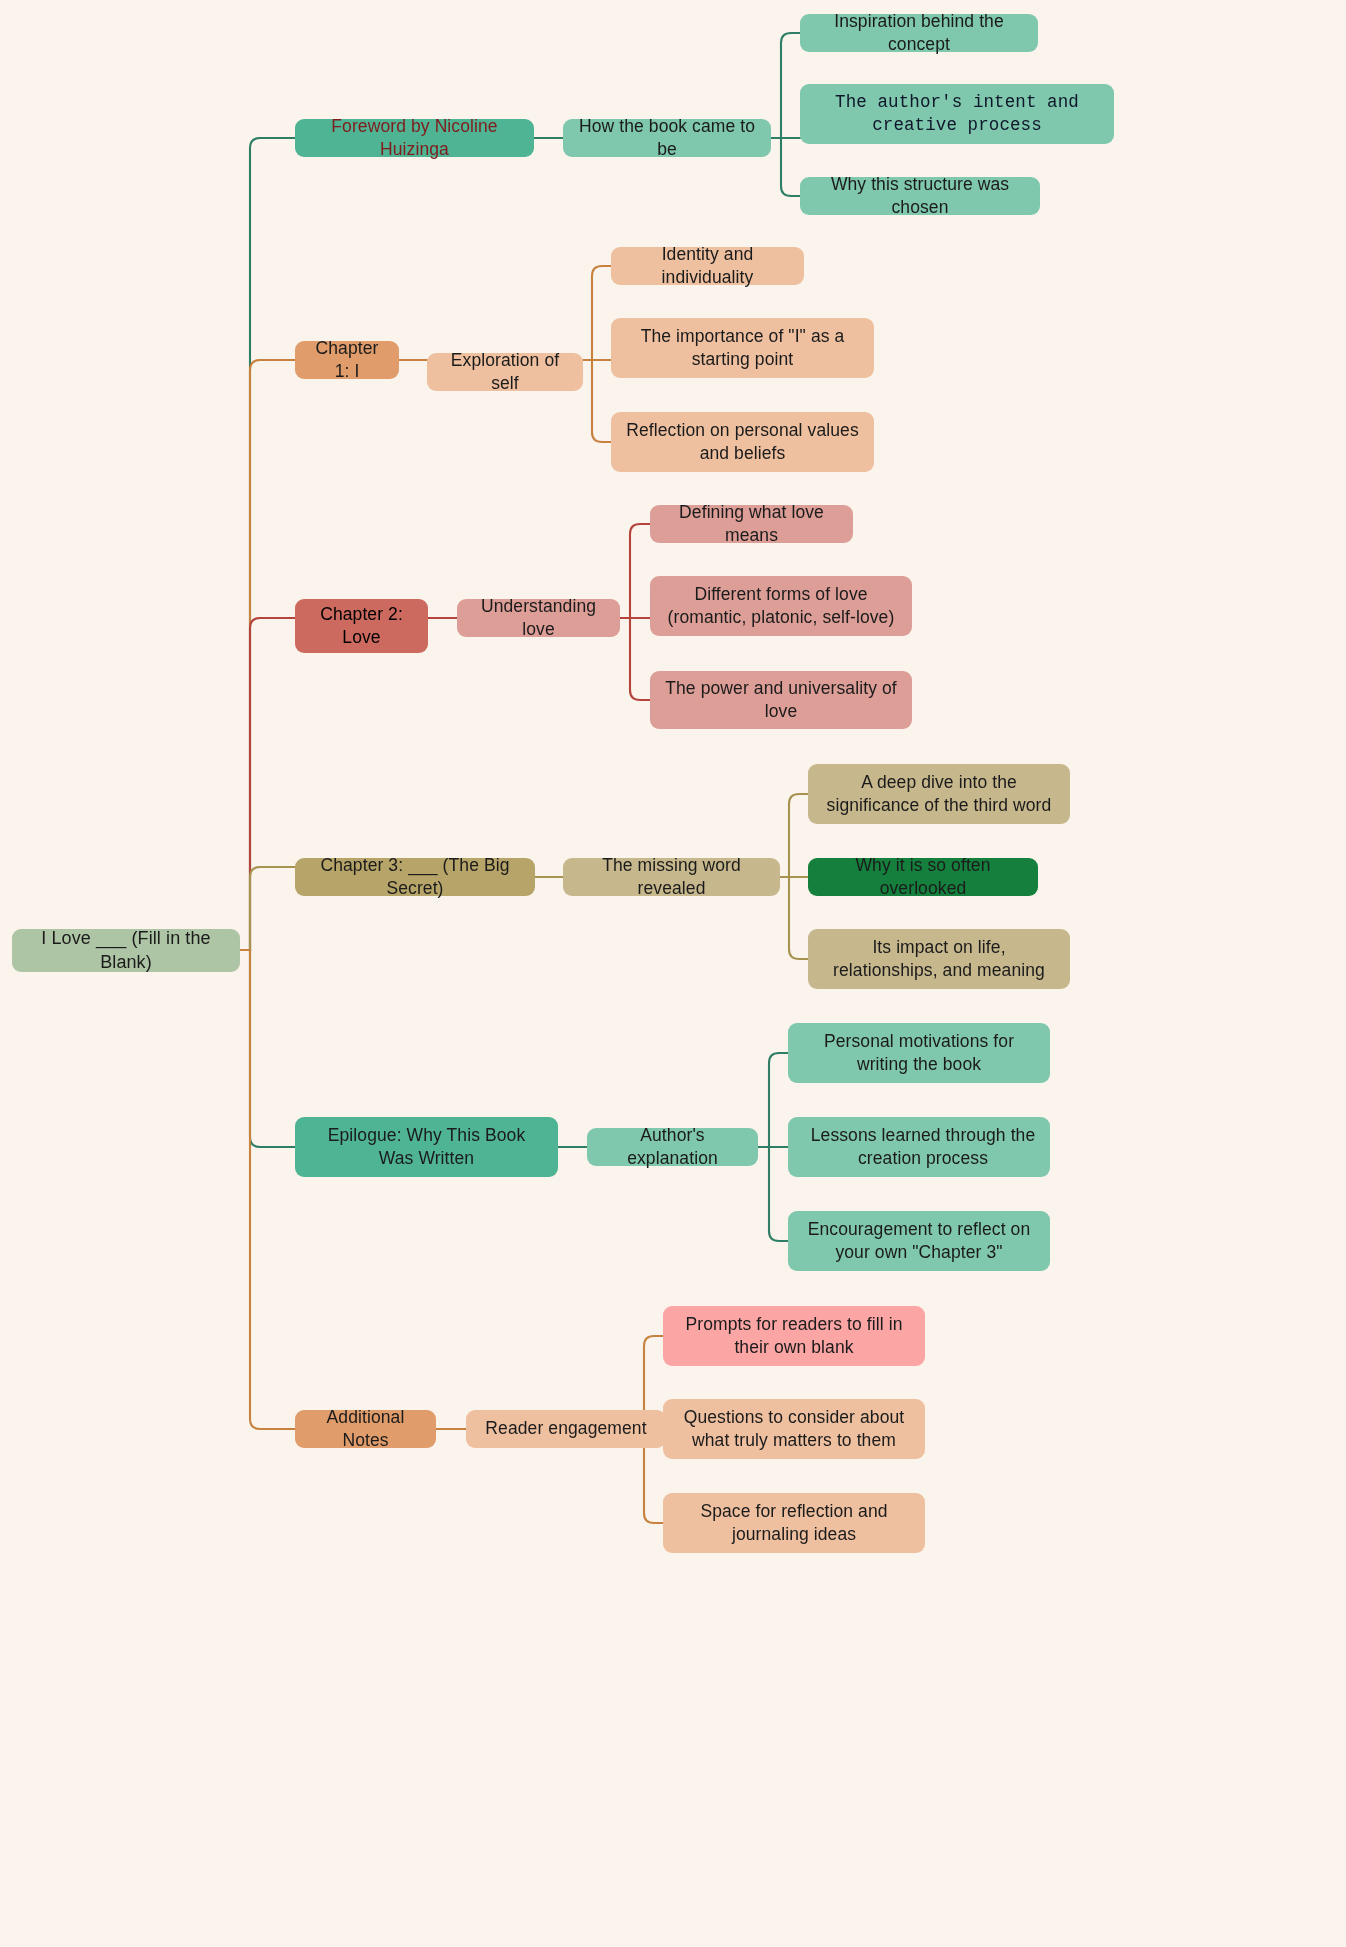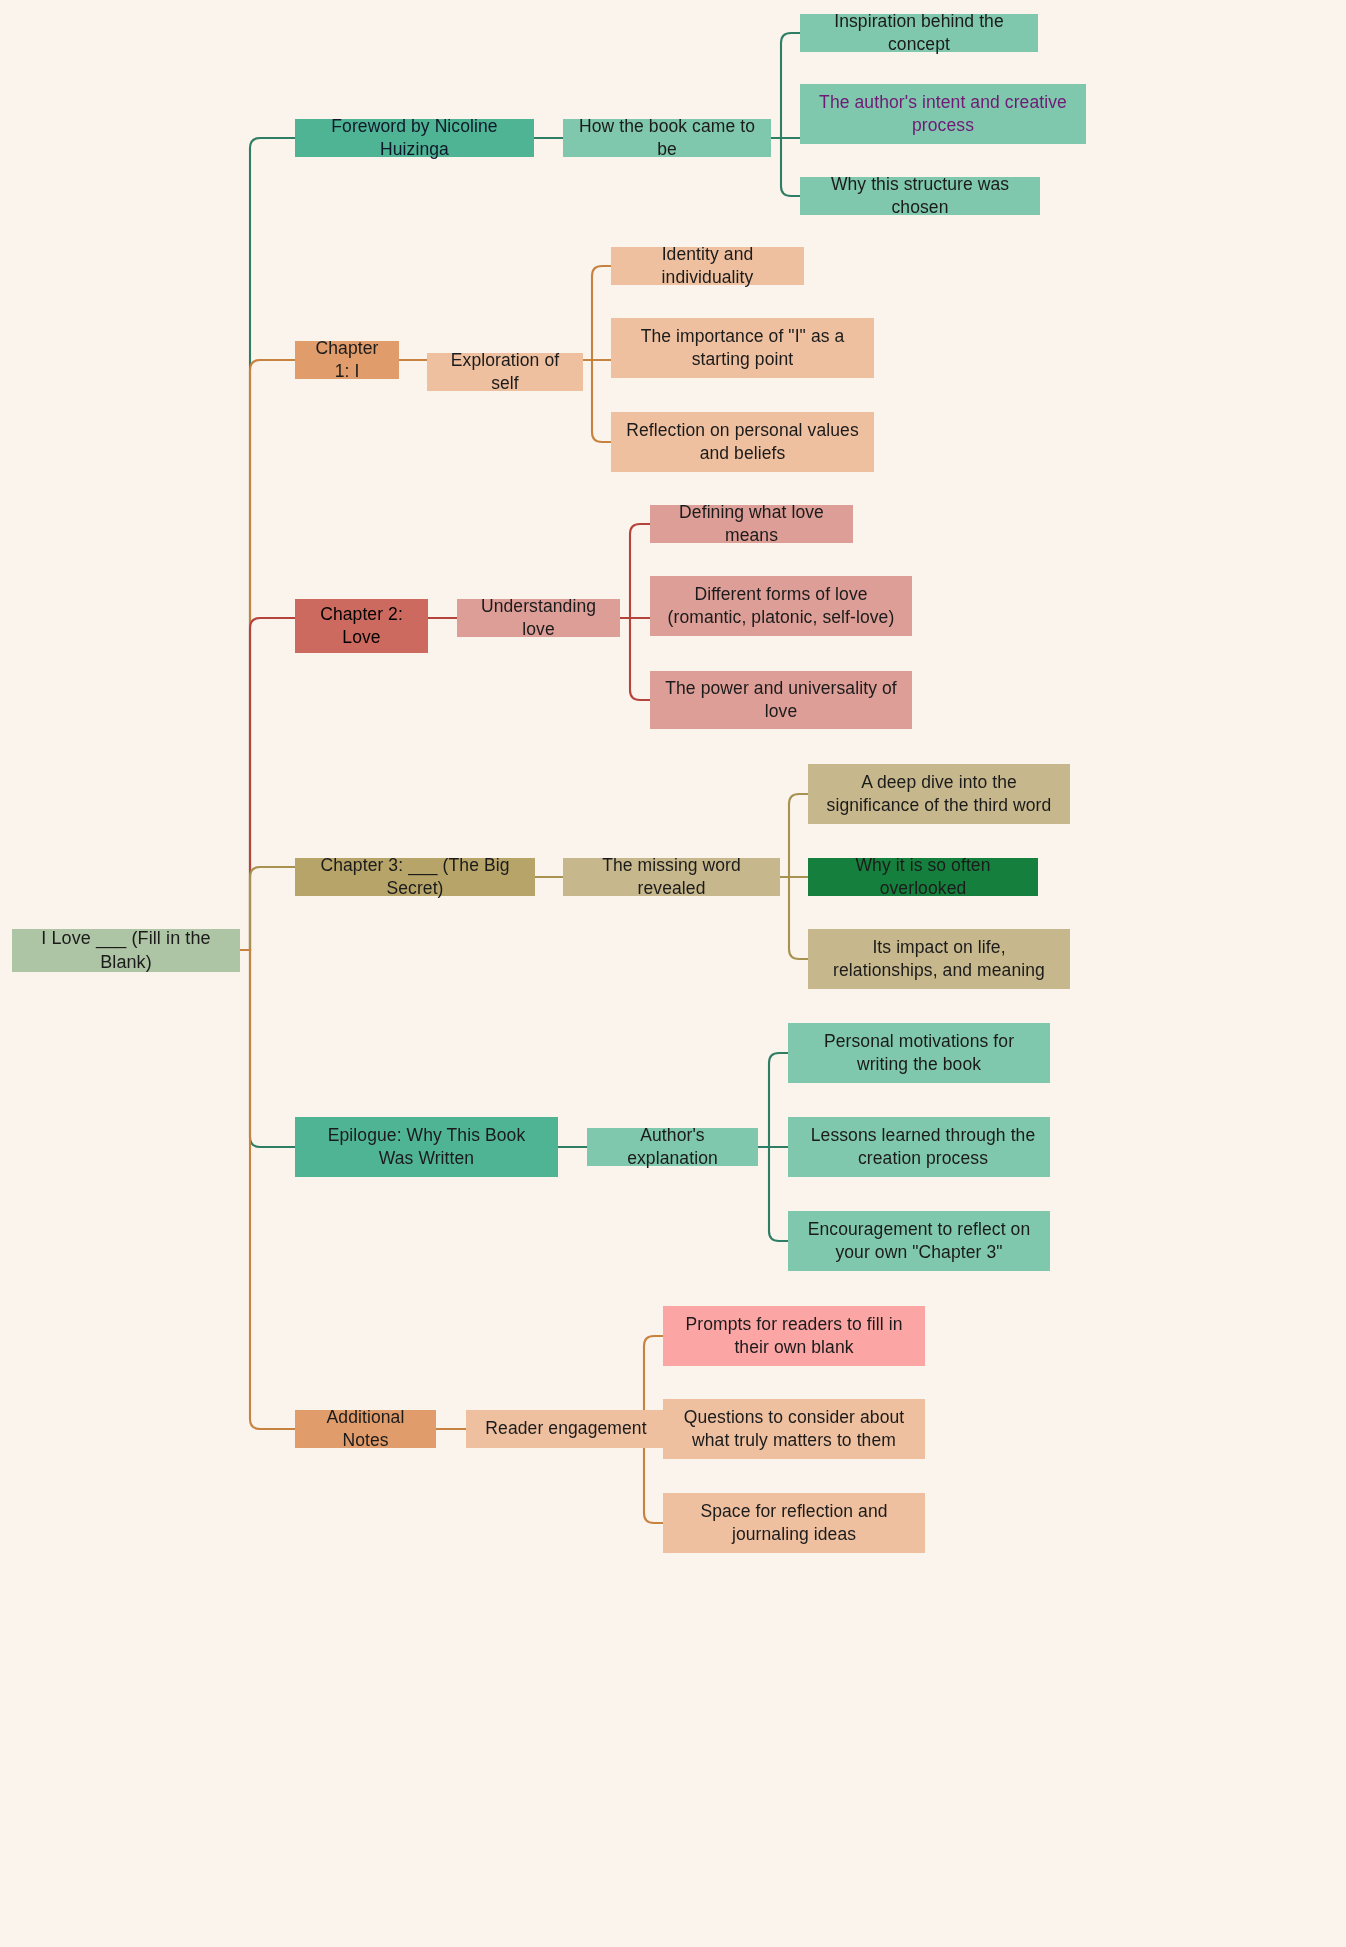--- a/index.html
+++ b/index.html
@@ -23,21 +23,21 @@
   #edges {
     position: absolute;
     left: 0; top: 0;
     width: 1346px;
     height: 1947px;
     pointer-events: none;
   }
   .node {
     position: absolute;
     box-sizing: border-box;
-    border-radius: 0;
+    border-radius: 9px;
     display: flex;
     align-items: center;
     justify-content: center;
     text-align: center;
     font-size: 17.5px;
     line-height: 1.32;
     color: #1b1b1b;
     padding: 6px 14px;
     letter-spacing: 0.1px;
   }
@@ -97,30 +97,30 @@
       <path d="M632 1429 H644" stroke="#c8823f"></path>
       <path d="M644 1429 V1346 Q644 1336 654 1336 H663" stroke="#c8823f"></path>
       <path d="M644 1429 H663" stroke="#c8823f"></path>
       <path d="M644 1429 V1513 Q644 1523 654 1523 H663" stroke="#c8823f"></path>
 
     </g>
   </svg>
 <div class="node level0" style="left: 12px; top: 929px; width: 228px; height: 43px; background: rgb(174, 197, 165); color: rgb(27, 27, 27);">
       <span>I Love ___ (Fill in the Blank)</span>
     </div>
-    <div class="node level1" style="left: 295px; top: 119px; width: 239px; height: 38px; background: rgb(79, 180, 148); color: #0f172a; text-align: center;">
+    <div class="node level1" style="left: 295px; top: 119px; width: 239px; height: 38px; background: rgb(79, 180, 148); color: #7f1d1d; text-align: center;">
       <span>Foreword by Nicoline Huizinga</span>
     </div>
     <div class="node level2" style="left: 563px; top: 119px; width: 208px; height: 38px; background: rgb(127, 199, 173); color: rgb(27, 27, 27);">
       <span>How the book came to be</span>
     </div>
     <div class="node level2" style="left: 800px; top: 14px; width: 238px; height: 38px; background: rgb(127, 199, 173); color: rgb(27, 27, 27);">
       <span>Inspiration behind the concept</span>
     </div>
-    <div class="node level2" style="left: 800px; top: 84px; width: 286px; height: 60px; background: rgb(127, 199, 173); color: #701a75;">
+    <div class="node level2" style="left: 800px; top: 84px; width: 314px; height: 60px; background: rgb(127, 199, 173); color: #0f172a; font-family: Liberation Mono, monospace;">
       <span>The author's intent and creative process</span>
     </div>
     <div class="node level2" style="left: 800px; top: 177px; width: 240px; height: 38px; background: rgb(127, 199, 173); color: rgb(27, 27, 27);">
       <span>Why this structure was chosen</span>
     </div>
     <div class="node level1" style="left: 295px; top: 341px; width: 104px; height: 38px; background: rgb(224, 156, 107); color: rgb(27, 27, 27);">
       <span>Chapter 1: I</span>
     </div>
     <div class="node level2" style="left: 427px; top: 353px; width: 156px; height: 38px; background: rgb(238, 192, 160); color: rgb(27, 27, 27);">
       <span>Exploration of self</span>

